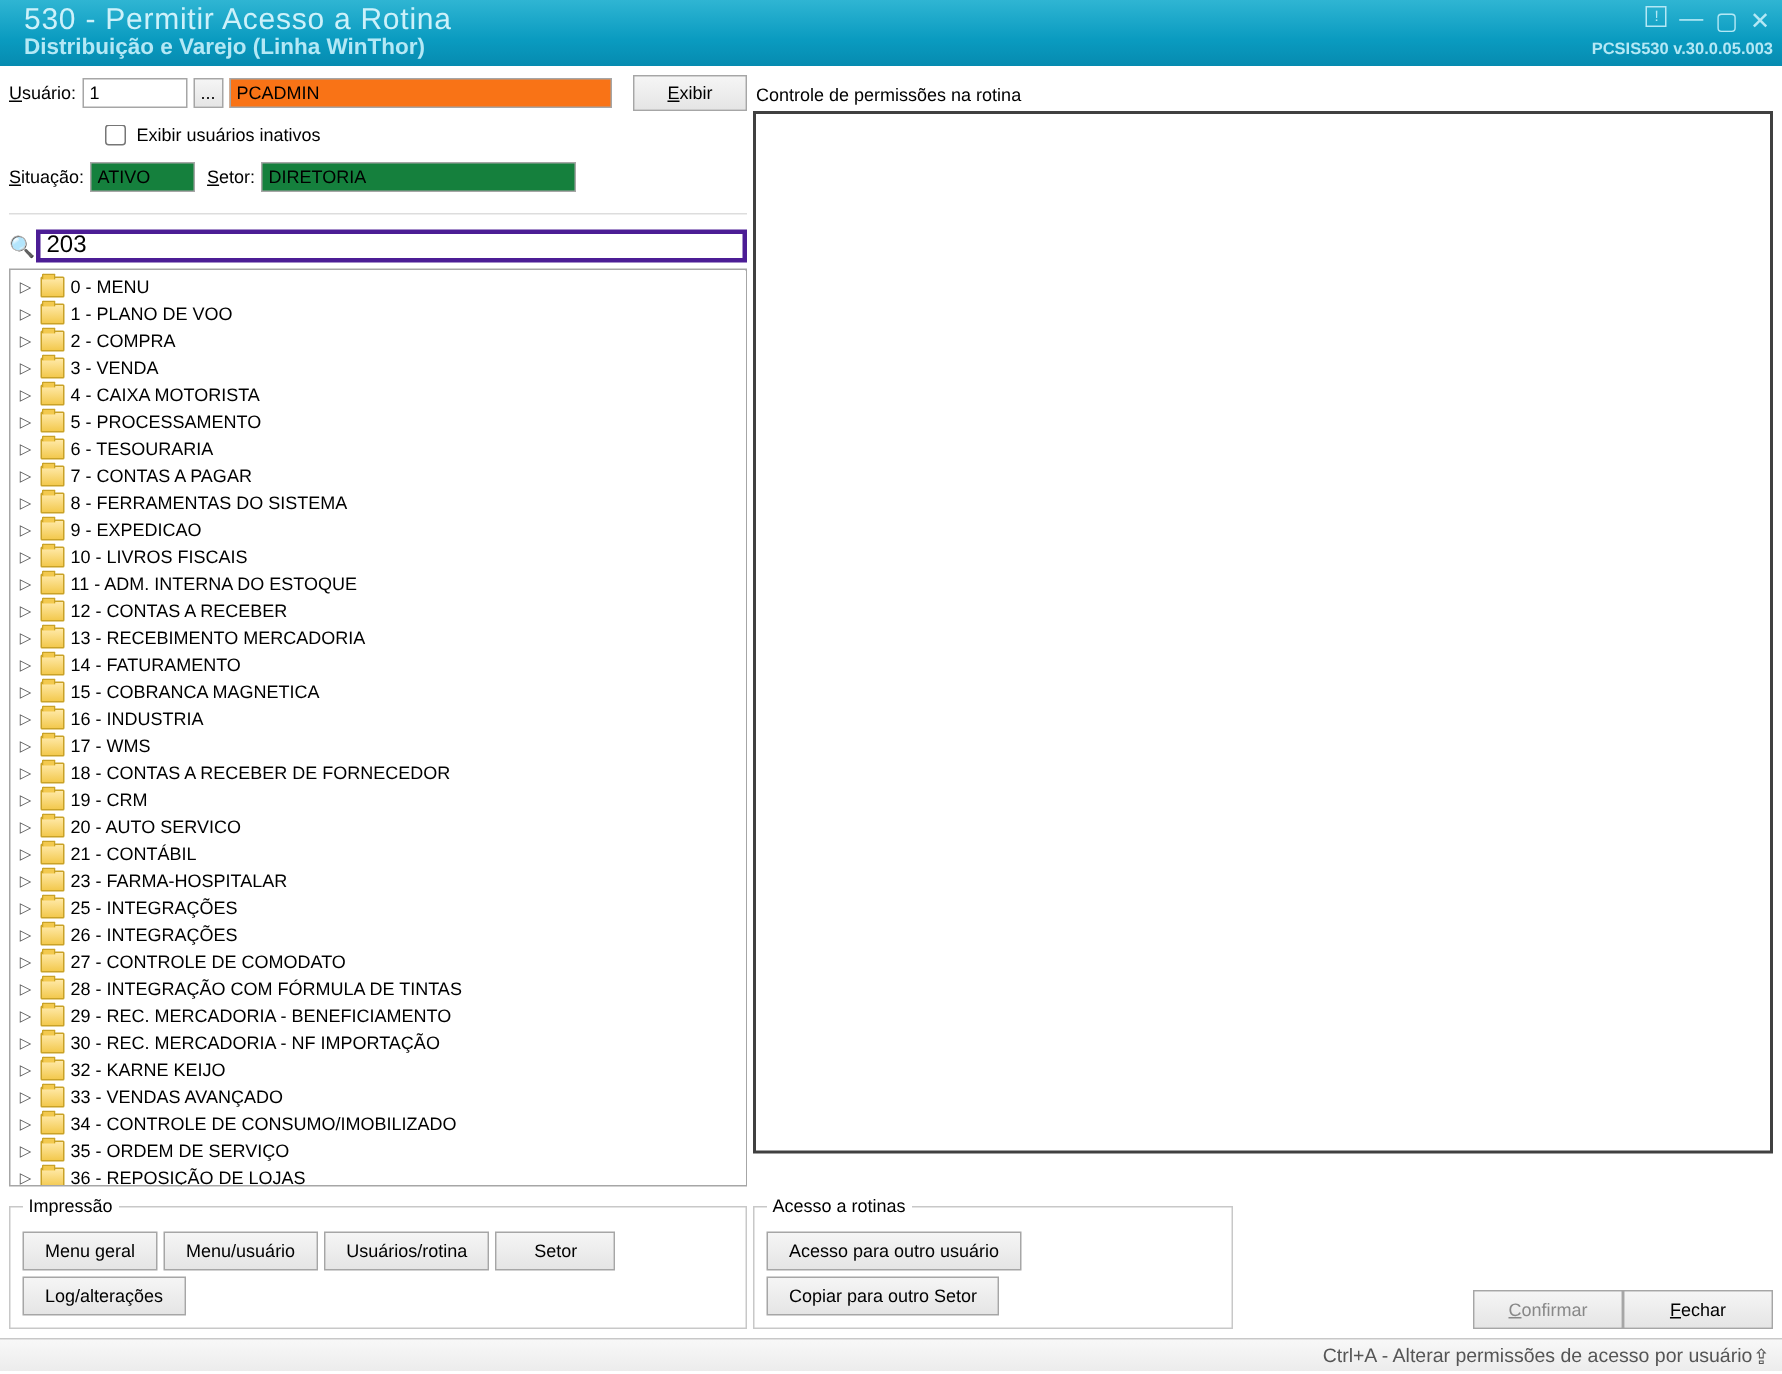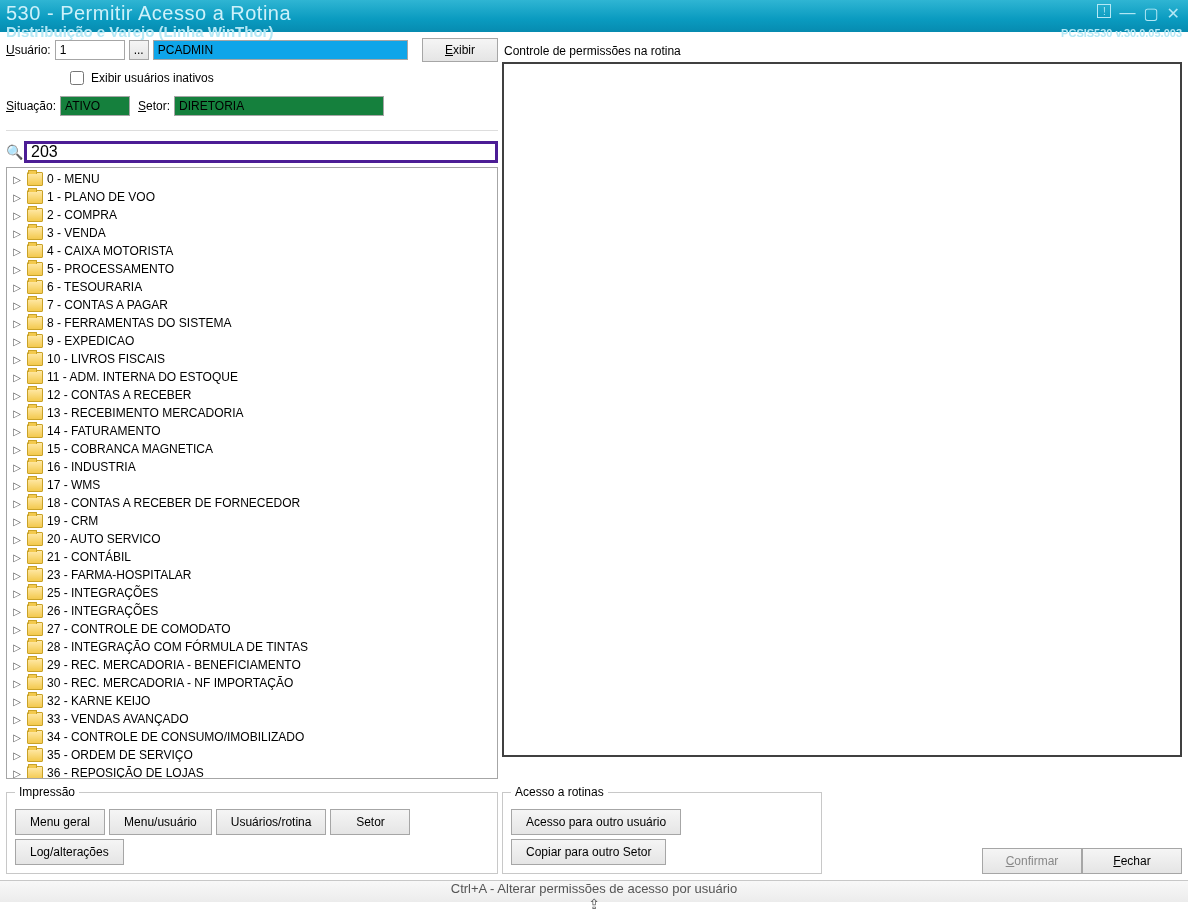--- a/index.html
+++ b/index.html
@@ -6,25 +6,25 @@
   body {
     margin: 0;
     padding: 0;
     width: 1188px;
     height: 916px;
     background: #fff;
     overflow: hidden;
     font-size: 12px;
   }
   .titlebar {
-    height: 32px;
+    height: 44px;
     background: linear-gradient(to bottom, #2fb5d3 0%, #0a9bc0 60%, #068bb0 100%);
     color: #e8f8fd;
     position: relative;
-    padding: 2px 6px 0 6px;
+    padding: 2px 6px 0 16px;
   }
   .titlebar .title { font-size: 20px; font-weight: 300; color: #cdf1fa; letter-spacing: .5px;}
   .titlebar .subtitle { font-size: 15px; font-weight: bold; color: #b4e8f5; margin-top: -2px;}
   .titlebar .winbtns { position: absolute; top: 4px; right: 8px; display: flex; gap: 8px; font-size: 16px; color:#b4e8f5;}
   .titlebar .winbtns span { cursor: pointer; }
   .titlebar .version { position: absolute; right: 6px; top: 27px; font-size: 11px; color:#b4e8f5; font-weight:bold;}
   .exclaim { width:14px;height:14px;display:inline-flex;align-items:center;justify-content:center;border:1px solid #b4e8f5;font-size:10px;}
 
   .content { display: flex; padding: 6px; gap: 4px; height: 848px;}
   .leftcol { width: 492px; display:flex; flex-direction:column; }
@@ -34,21 +34,21 @@
   .row label { font-size:12px; }
   .row label u { text-decoration: underline; }
   .txt {
     border: 1px solid #a6a6a6;
     height: 20px;
     padding: 0 4px;
     font-size: 12px;
     background:#fff;
   }
   .txt.yellow { background: #15803d; }
-  .txt.blue   { background: #0ea5e9; }
+  .txt.blue   { background: #f97316; }
   .btn {
     border: 1px solid #a6a6a6;
     background: linear-gradient(#f5f5f5,#e5e5e5);
     height: 24px;
     padding: 0 12px;
     font-size: 12px;
     cursor: pointer;
   }
   .btn.small { height:20px; padding:0 4px; }
   .btn.wide  { min-width:62px; }
@@ -114,22 +114,22 @@
     padding:6px 0 0 0;
     margin-top:8px;
     margin-left:auto;
   }
   .bottom-area { display:flex; gap:8px; margin-top:22px;}
 
   .statusbar {
     height:22px;
     border-top:1px solid #c8c8c8;
     background:linear-gradient(#f8f8f8,#ececec);
-    display:flex; align-items:center; justify-content:flex-start;
-    padding:0 8px; font-size:13px; color:#555;flex-direction:column;
+    display:flex; align-items:center; justify-content:flex-end;
+    padding:0 8px; font-size:13px; color:#555;
   }
   .statusbar .arrow { font-size:14px; }
 </style>
 </head>
 <body>
 
 <div class="titlebar">
   <div class="title">530 - Permitir Acesso a Rotina</div>
   <div class="subtitle">Distribuição e Varejo (Linha WinThor)</div>
   <div class="version">PCSIS530  v.30.0.05.003</div>

